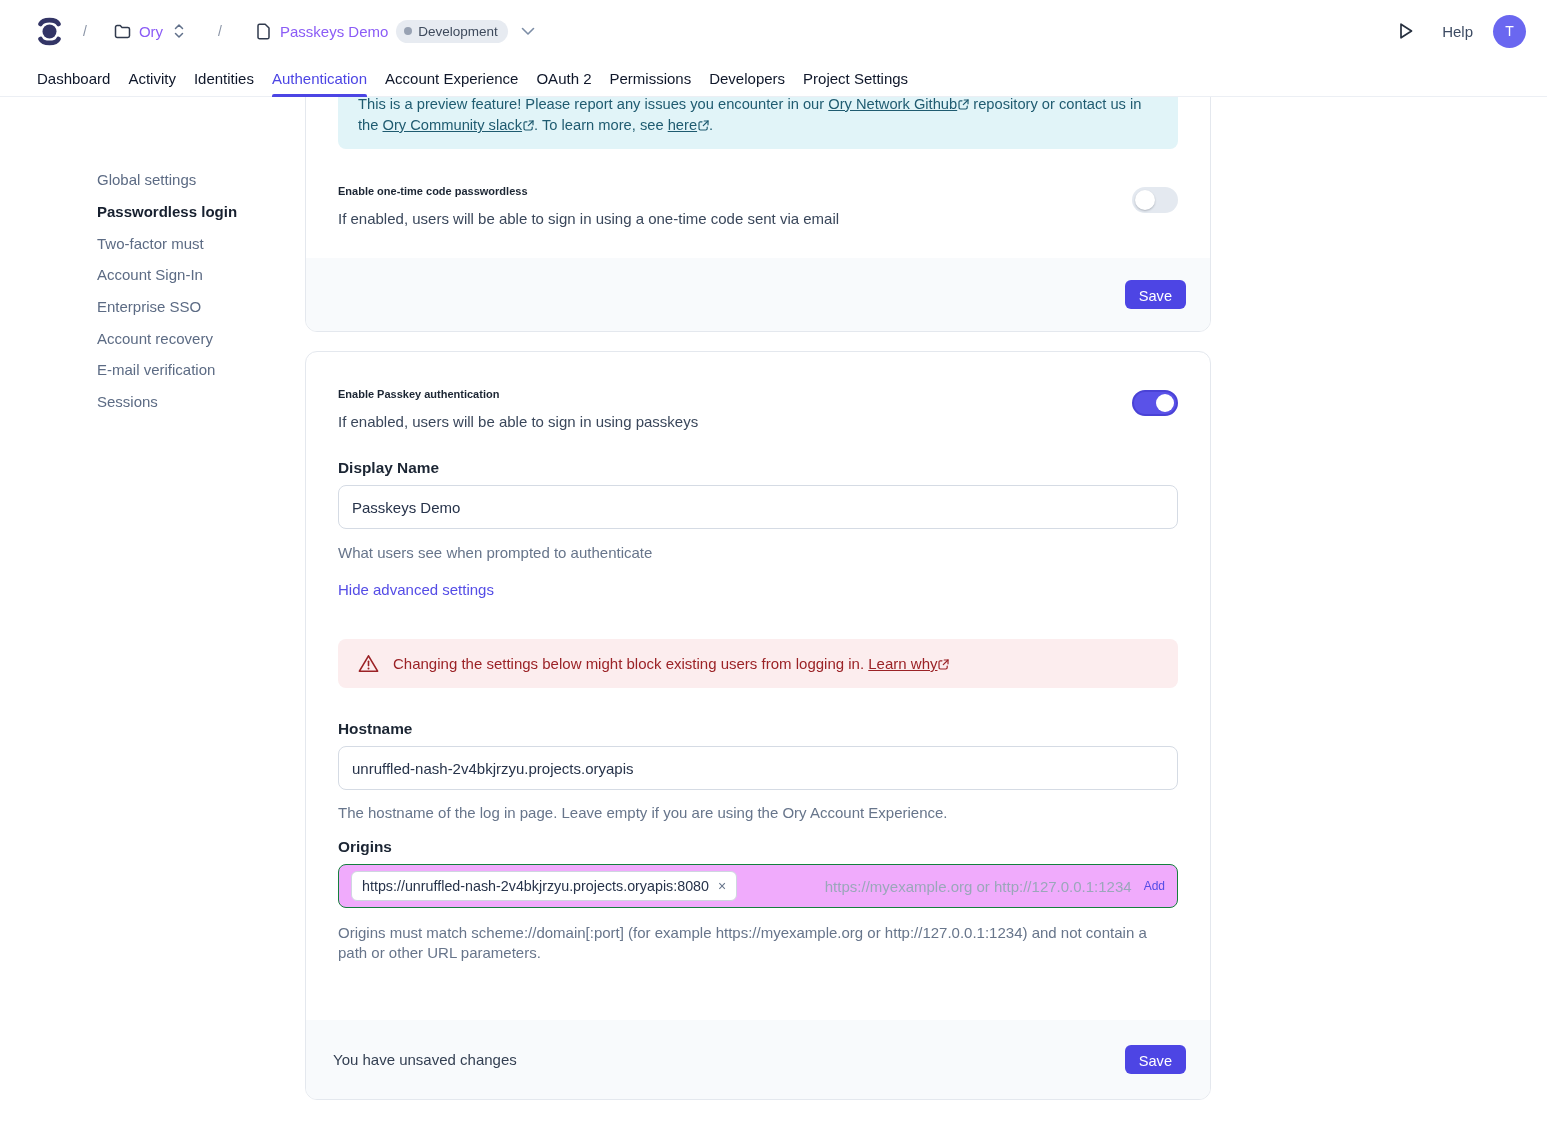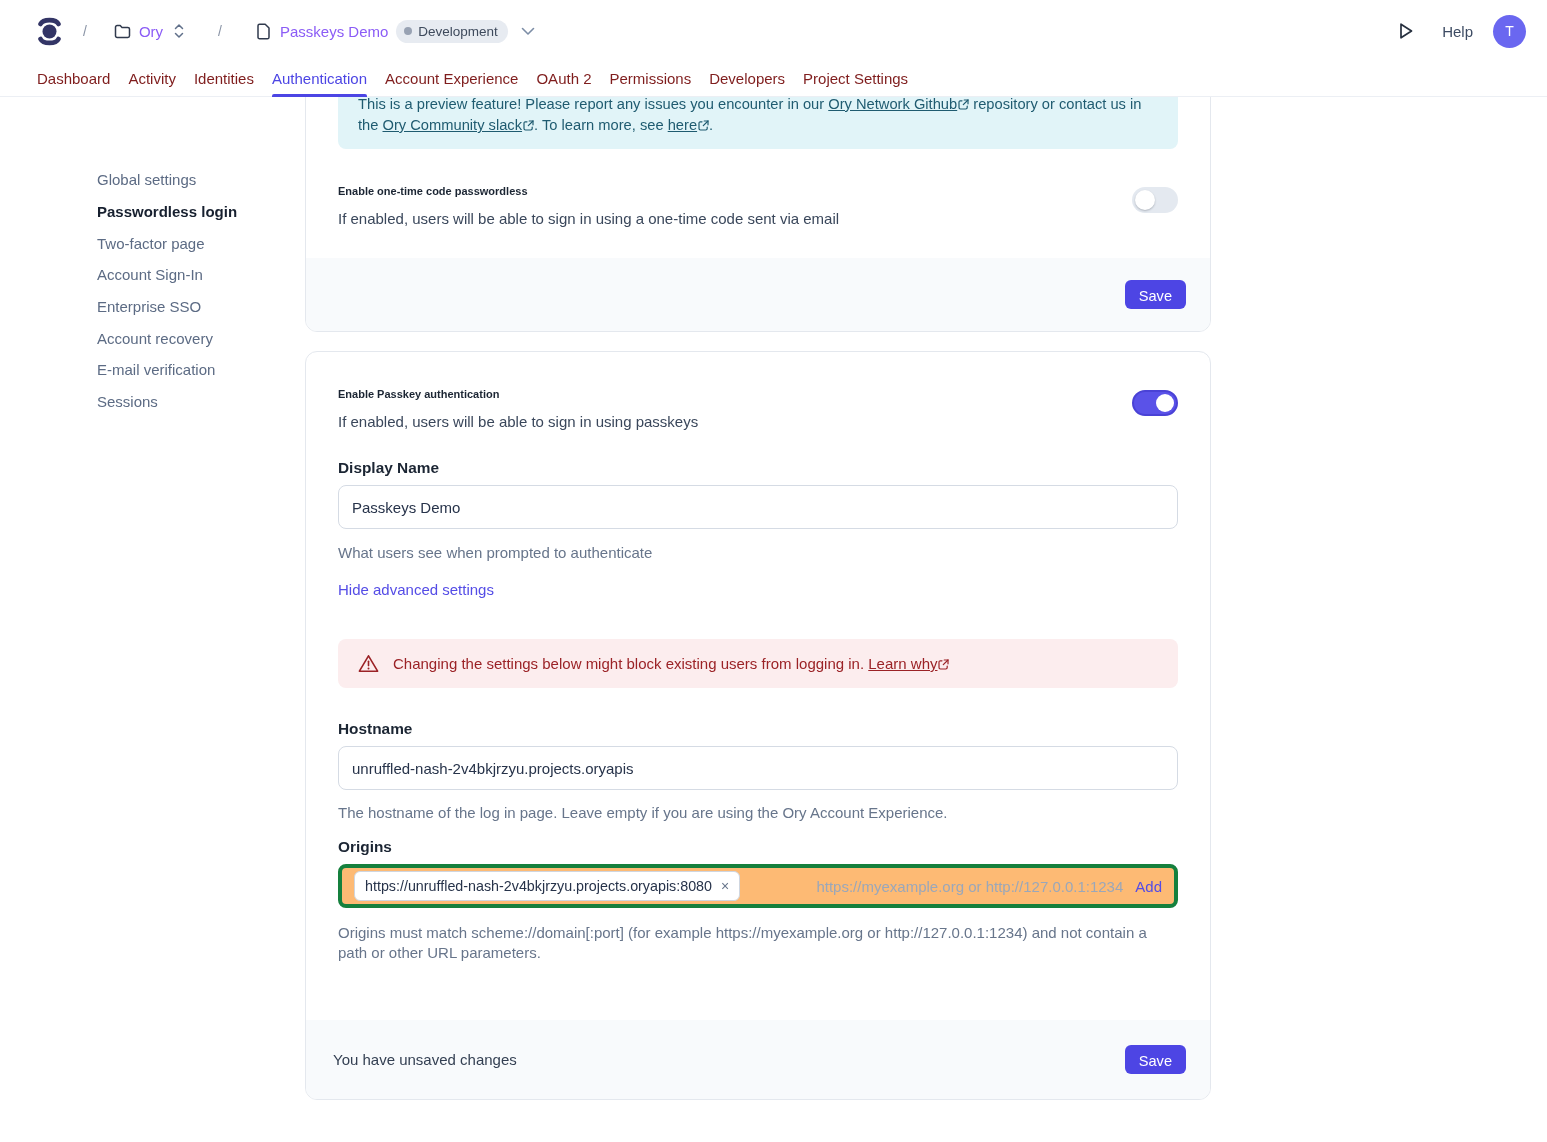--- a/index.html
+++ b/index.html
@@ -16,21 +16,21 @@
   .topbar { height:62px; display:flex; align-items:center; padding:0 21px 0 38px; }
   .crumb-sep { color:#8A94A6; font-size:14px; }
   .org-name, .project-name { font-size:15px; color:#8b5cf6; }
   .env-badge { display:flex; align-items:center; height:23px; border-radius:12px; background:#E7EBF1; padding:0 10px 0 8px; margin-left:8px; }
   .env-dot { width:8px; height:8px; border-radius:50%; background:#98A2B3; margin-right:6px; }
   .env-badge span { font-size:13.5px; color:#3E4A5C; }
   .right-group { margin-left:auto; display:flex; align-items:center; }
   .help-link { font-size:15px; color:#3D4B63; margin-left:27px; cursor:pointer; }
   .avatar { width:33px; height:33px; border-radius:50%; background:#6A67F0; color:#fff; font-size:14px; display:flex; align-items:center; justify-content:center; margin-left:20px; cursor:pointer; }
   .tabsrow { height:34px; display:flex; align-items:stretch; padding-left:37px; gap:18px; }
-  .tab { display:flex; align-items:center; font-size:15px; color:#7f1d1d; cursor:pointer; position:relative; padding-bottom:2px; }
+  .tab { display:flex; align-items:center; font-size:15px; color:#0f172a; cursor:pointer; position:relative; padding-bottom:2px; }
   .tab.active { color:#4C45E4; font-weight:500; }
   .tab.active::after { content:""; position:absolute; left:0; right:0; bottom:-1px; height:3px; background:#4C45E4; border-radius:2px 2px 0 0; }
 
   
   .sidebar { position:absolute; left:97px; top:164px; width:190px; z-index:1; }
   .side-item { height:31.7px; display:flex; align-items:center; font-size:15px; color:#5C6B84; cursor:pointer; }
   .side-item.active { color:#17202F; font-weight:700; }
 
   
   .main { position:absolute; left:305px; top:56px; width:906px; z-index:1; }
@@ -61,26 +61,26 @@
   .text-input { display:block; width:100%; height:44px; border:1px solid #D5DBE4; border-radius:8px; padding:0 13px; font-size:15px; color:#27334A; font-family:inherit; margin-top:8px; outline:none; background:#fff; }
   .helper { font-size:15px; color:#67758B; line-height:20px; }
   .helper.h1 { margin-top:14px; } .helper.h2 { margin-top:13px; } .helper.h3 { margin-top:15px; }
 
   .adv-link { display:inline-block; margin-top:18px; color:#544CE6; font-size:15px; font-weight:500; cursor:pointer; }
 
   .warning { margin-top:40px; background:#FCEDEE; border-radius:8px; padding:14px 20px; display:flex; align-items:center; gap:14px; color:#9B2226; font-size:15px; line-height:21px; }
   .warning a { color:inherit; text-decoration:underline; cursor:pointer; }
   .ext-icon { display:inline-block; vertical-align:-1px; margin-left:1px; }
 
-  .chips-input { display:flex; align-items:center; margin-top:8px; height:44px; border:4px solid #15803d; border-radius:8px; padding:0 12px; background:#fdba74; }
+  .chips-input { display:flex; align-items:center; margin-top:8px; height:44px; border:1px solid #15803d; border-radius:8px; padding:0 12px; background:#f0abfc; }
   .chip { display:flex; align-items:center; height:30px; border:1px solid #CFD6E0; border-radius:6px; padding:0 10px; font-size:14.3px; color:#27334A; background:#fff; white-space:nowrap; }
   .chip-x { margin-left:9px; color:#67758B; font-size:14px; cursor:pointer; line-height:1; }
   .chips-input input { flex:1; min-width:40px; border:none; outline:none; font-size:15px; font-family:inherit; margin-left:11px; color:#27334A; background:transparent;text-align:right; }
   .chips-input input::placeholder { color:#9AA7BA; }
-  .add-link { color:#544CE6; font-size:15px; margin-left:10px; cursor:pointer; }
+  .add-link { color:#544CE6; font-size:12px; margin-left:10px; cursor:pointer; }
 
   .footer2 { margin-top:57px; background:#F8FAFC; height:79px; display:flex; align-items:center; justify-content:space-between; padding:0 24px 0 27px; }
   .status-text { font-size:15px; color:#333F52; }
 
   svg { display:block; }
 </style>
 </head>
 <body>
 
 <div class="header">
@@ -140,21 +140,21 @@
     <span class="tab">OAuth 2</span>
     <span class="tab">Permissions</span>
     <span class="tab">Developers</span>
     <span class="tab">Project Settings</span>
   </div>
 </div>
 
 <div class="sidebar">
   <div class="side-item">Global settings</div>
   <div class="side-item active">Passwordless login</div>
-  <div class="side-item">Two-factor page</div>
+  <div class="side-item">Two-factor must</div>
   <div class="side-item">Account Sign-In</div>
   <div class="side-item">Enterprise SSO</div>
   <div class="side-item">Account recovery</div>
   <div class="side-item">E-mail verification</div>
   <div class="side-item">Sessions</div>
 </div>
 
 <div class="main">
 
   <div class="card card1">

